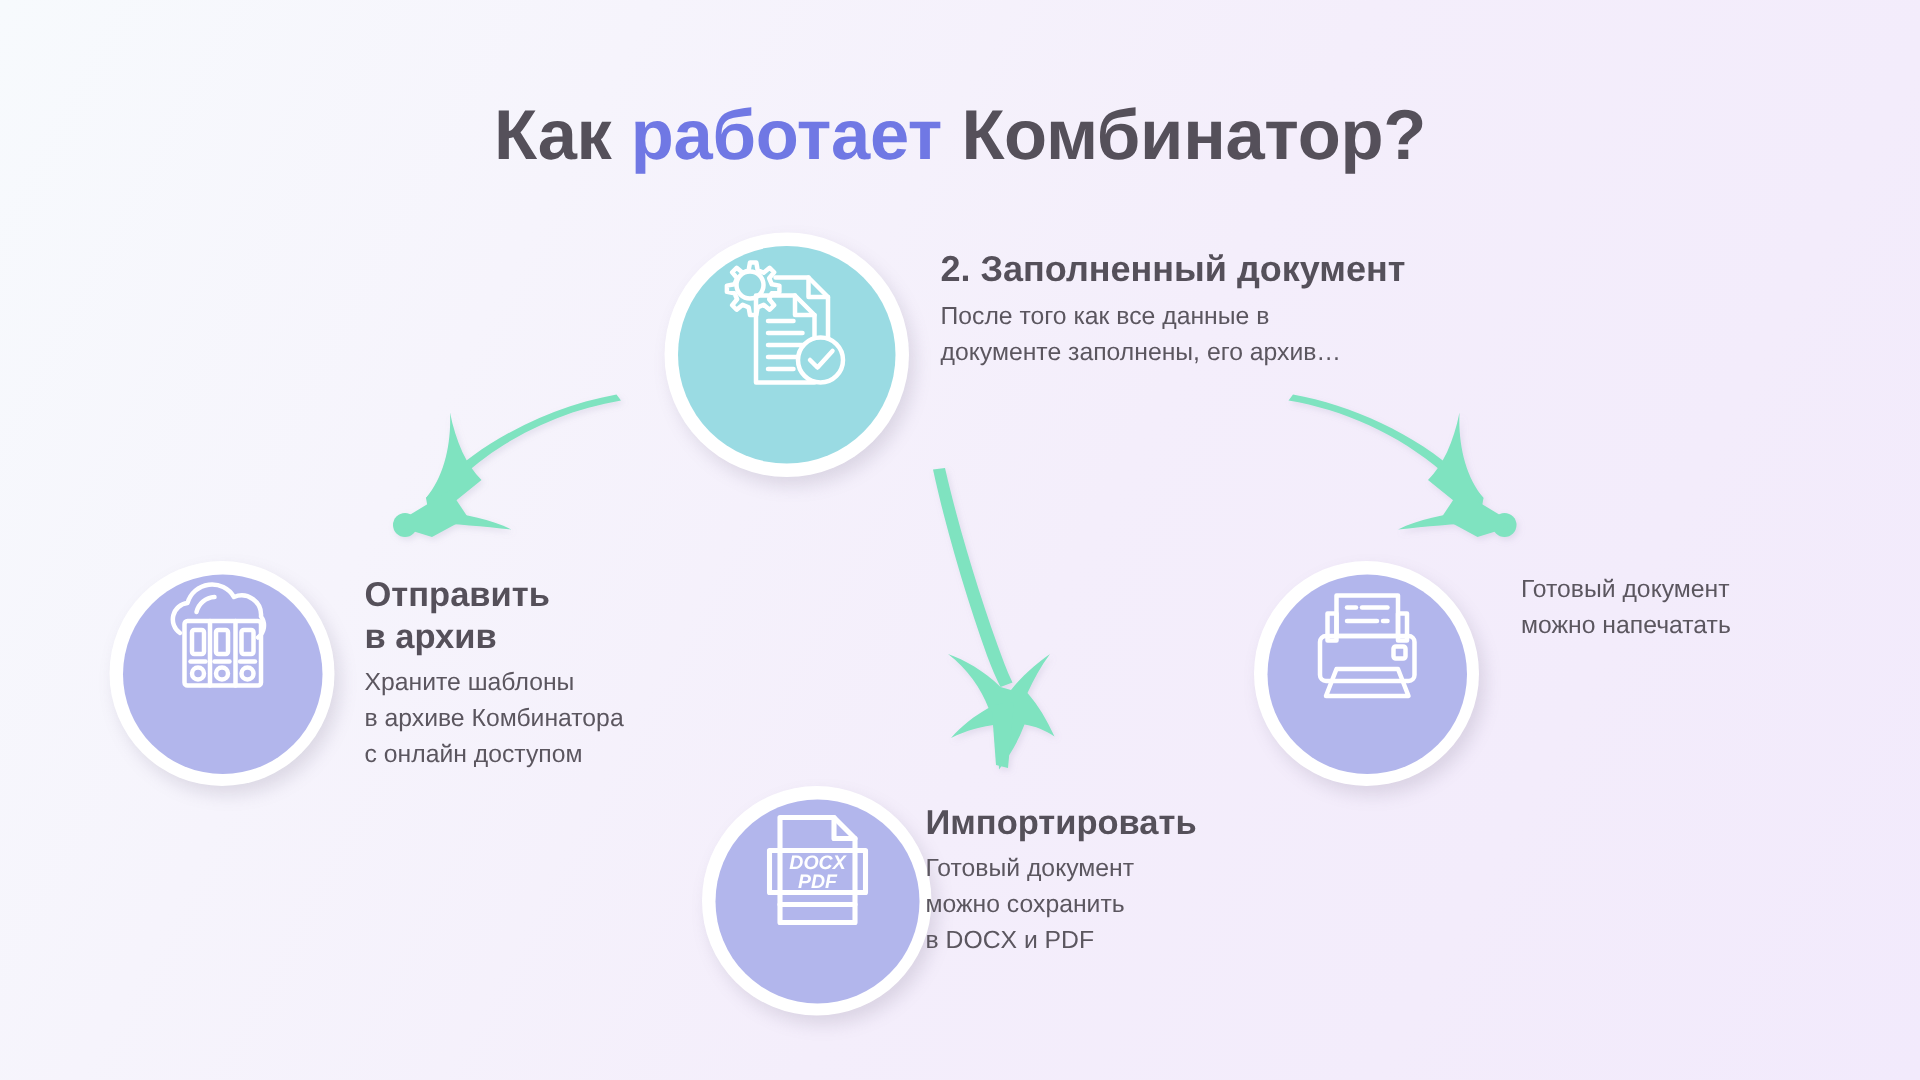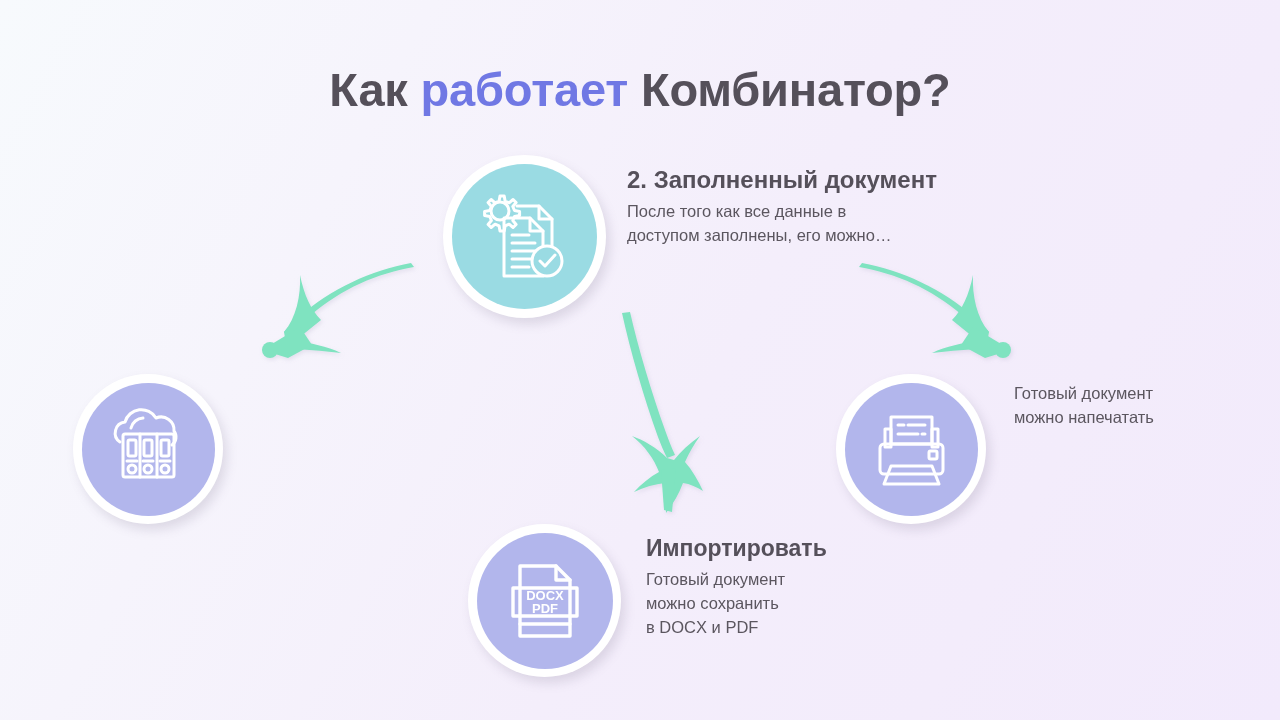--- a/index.html
+++ b/index.html
@@ -46,22 +46,22 @@
     border-radius: 50%;
     background: #ffffff;
     box-shadow: 4px 6px 11px rgba(120, 110, 140, 0.20);
     display: flex;
     align-items: center;
     justify-content: center;
   }
   .node-circle .disc {
     border-radius: 50%;
     display: flex;
-    align-items: center;
     justify-content: center;
+    font-style: italic;
   }
 
   
   #circle-filled-doc { left: 443px; top: 155px; width: 163px; height: 163px; }
   #circle-filled-doc .disc { width: 145px; height: 145px; background: #9adbe3; }
 
   
   #circle-archive { left: 73px; top: 374px; width: 150px; height: 150px; }
   #circle-archive .disc { width: 133px; height: 133px; background: #b2b6ec; }
 
@@ -90,21 +90,21 @@
     color: #5b565f;
     line-height: 1.45;
     margin: 0;
     white-space: pre-line;
   }
 
   #block-filled-doc { left: 627px; top: 165px; width: 400px; }
   #block-filled-doc .heading { font-size: 24px; }
 
   #block-archive  { left: 243px; top: 382px; width: 250px; }
-  #block-import   { left: 646px; top: 534px; width: 260px; }
+  #block-import   { left: 617px; top: 534px; width: 260px; }
   #block-print    { left: 1014px; top: 382px; width: 230px; }
 
   
   .arrow-layer {
     position: absolute;
     left: 0; top: 0;
     width: 1280px; height: 720px;
     pointer-events: none;
   }
 </style>
@@ -207,21 +207,21 @@
 
         <circle cx="74" cy="76" r="15" fill="#9adbe3"></circle>
         <path d="M67 76 l5 5 10-11"></path>
       </svg>
     </div>
   </div>
 
   <div class="block" id="block-filled-doc">
     <div class="heading">2. Заполненный документ</div>
     <div class="body">После того как все данные в
-доступом заполнены, его можно…</div>
+документе заполнены, его архив…</div>
   </div>
 
   <div class="node-circle" id="circle-archive">
     <div class="disc">
       <svg width="92" height="92" viewBox="0 0 92 92" fill="none" stroke="#ffffff" stroke-width="3" stroke-linecap="round" stroke-linejoin="round">
 
         <path d="M18 39 a11 11 0 0 1 5-20 a17 17 0 0 1 31-4 a13 13 0 0 1 18 13 a10 10 0 0 1 -2 14"></path>
         <path d="M29 25 a13 13 0 0 1 12-10"></path>
 
         <rect x="21" y="31" width="51" height="43" rx="2"></rect>
@@ -236,20 +236,27 @@
         <line x1="41" y1="58" x2="51" y2="58"></line>
         <line x1="58" y1="58" x2="68" y2="58"></line>
 
         <circle cx="30" cy="66" r="4"></circle>
         <circle cx="46" cy="66" r="4"></circle>
         <circle cx="63" cy="66" r="4"></circle>
       </svg>
     </div>
   </div>
 
+  <div class="block" id="block-archive">
+    <div class="heading">Отправить
+в архив</div>
+    <div class="body">Храните шаблоны
+в архиве Комбинатора
+с онлайн доступом</div>
+  </div>
 
   <div class="node-circle" id="circle-import">
     <div class="disc">
       <svg width="94" height="94" viewBox="0 0 94 94" fill="none" stroke="#ffffff" stroke-width="3.4" stroke-linecap="round" stroke-linejoin="round">
 
         <path d="M22 12 h36 l14 14 v56 H22 Z"></path>
         <path d="M58 12 v14 h14"></path>
 
         <rect x="15" y="34" width="64" height="28"></rect>
 

